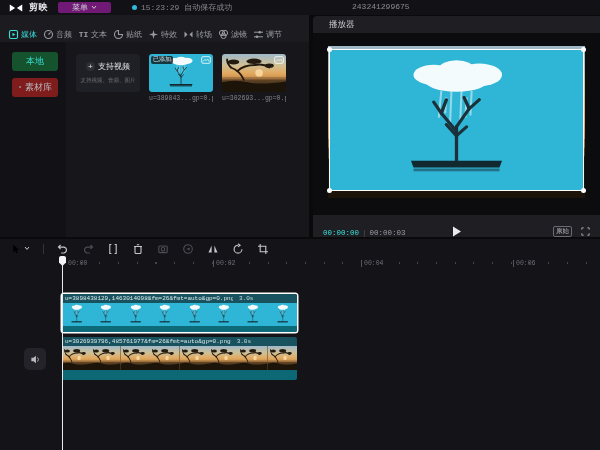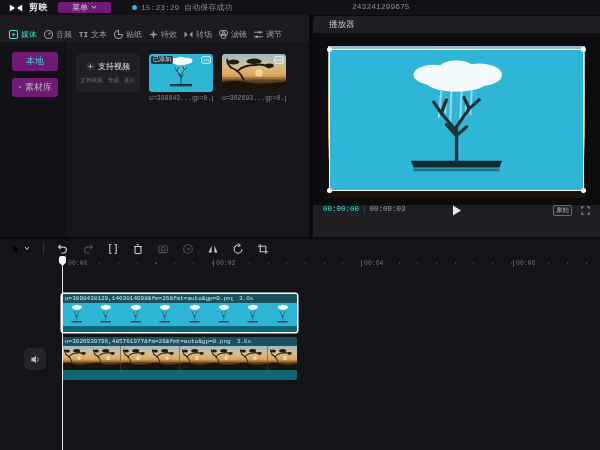--- a/index.html
+++ b/index.html
@@ -24,23 +24,23 @@
   .tab{width:35px;display:flex;flex-direction:row;align-items:center;gap:2px;
        color:#9b9ba3;font-size:8px;cursor:pointer;}
   .tab svg{stroke:#9b9ba3;}
   .tab.active{color:#3adfd8;}
   .tab.active svg{stroke:#3adfd8;}
   .tab.active svg [data-fill]{fill:#3adfd8;}
   .tab svg [data-fill]{fill:#9b9ba3;}
   .media-body{position:absolute;left:0;top:27px;right:0;bottom:0;display:flex;}
   .lib-nav{width:66px;background:#121216;padding:10px 0 0 12px;box-sizing:border-box;
            display:flex;flex-direction:column;gap:7px;}
-  .lib-btn{width:46px;height:19px;border-radius:3px;background:#701a75;color:#b7b7bd;
+  .lib-btn{width:46px;height:19px;border-radius:3px;background:#7f1d1d;color:#b7b7bd;
            font-size:9px;display:flex;align-items:center;justify-content:center;gap:3px;cursor:pointer;}
-  .lib-btn.active{background:#701a75;color:#3adfd8;}
+  .lib-btn.active{background:#14532d;color:#3adfd8;}
   .lib-bullet{font-size:7px;color:#8d8d94;line-height:1;}
   .lib-content{flex:1;padding:12px 6px 0 10px;display:flex;gap:9px;align-items:flex-start;}
   .import-card{width:64px;height:38px;background:#1f2025;border-radius:4px;cursor:pointer;
                display:flex;flex-direction:column;align-items:center;justify-content:center;gap:4px;}
   .import-label{font-size:8px;color:#e3e3e8;display:flex;align-items:center;gap:3px;}
   .plus-icon{width:9px;height:9px;border-radius:50%;background:#2e2f35;color:#e3e3e8;
              font-size:8px;line-height:9px;text-align:center;}
   .import-hint{font-size:6px;color:#6e6e76;white-space:nowrap;transform:scale(.92);}
   .media-item{width:64px;display:flex;flex-direction:column;gap:3px;}
   .thumb{position:relative;height:38px;border-radius:3px;overflow:hidden;background:#000;cursor:pointer;}
@@ -55,21 +55,21 @@
   .player-header{height:17px;display:flex;align-items:center;padding-left:16px;
                  font-size:8.5px;color:#c9c9cf;}
   .player-canvas{flex:1;background:#0c0c0e;position:relative;}
   .canvas-frame{position:absolute;left:15px;top:13px;width:257px;height:152px;}
   .scene-fill{position:absolute;inset:0;overflow:hidden;}
   .scene-fill svg{width:100%;height:100%;}
   .overlay-frame{position:absolute;left:1px;right:1px;top:3px;bottom:7px;
                  border:1.5px solid #ffffff;box-sizing:border-box;cursor:move;}
   .handle{position:absolute;width:5px;height:5px;border-radius:50%;background:#fff;z-index:4;}
   .h-tl{left:-3px;top:-3px}.h-tr{right:-3px;top:-3px}.h-bl{left:-3px;bottom:-3px}.h-br{right:-3px;bottom:-3px}
-  .player-controls{height:32px;display:flex;align-items:flex-start;padding:0 10px;position:relative;}
+  .player-controls{height:22px;display:flex;align-items:flex-end;padding:0 10px;position:relative;}
   .time-cur{font-size:7.5px;color:#37e0d8;}
   .time-sep{font-size:7.5px;color:#54545b;margin:0 3px;}
   .time-total{font-size:7.5px;color:#9a9aa1;}
   .play-btn{position:absolute;left:50%;transform:translateX(-50%);cursor:pointer;}
   .pc-right{margin-left:auto;display:flex;align-items:center;gap:9px;}
   .ratio-btn{border:1px solid #6a6a72;border-radius:2px;color:#b5b5bc;font-size:6.5px;
              line-height:9px;padding:0 2px;cursor:pointer;}
 
   
   .timeline-panel{position:absolute;left:0;top:239px;width:600px;height:211px;background:#131318;}

